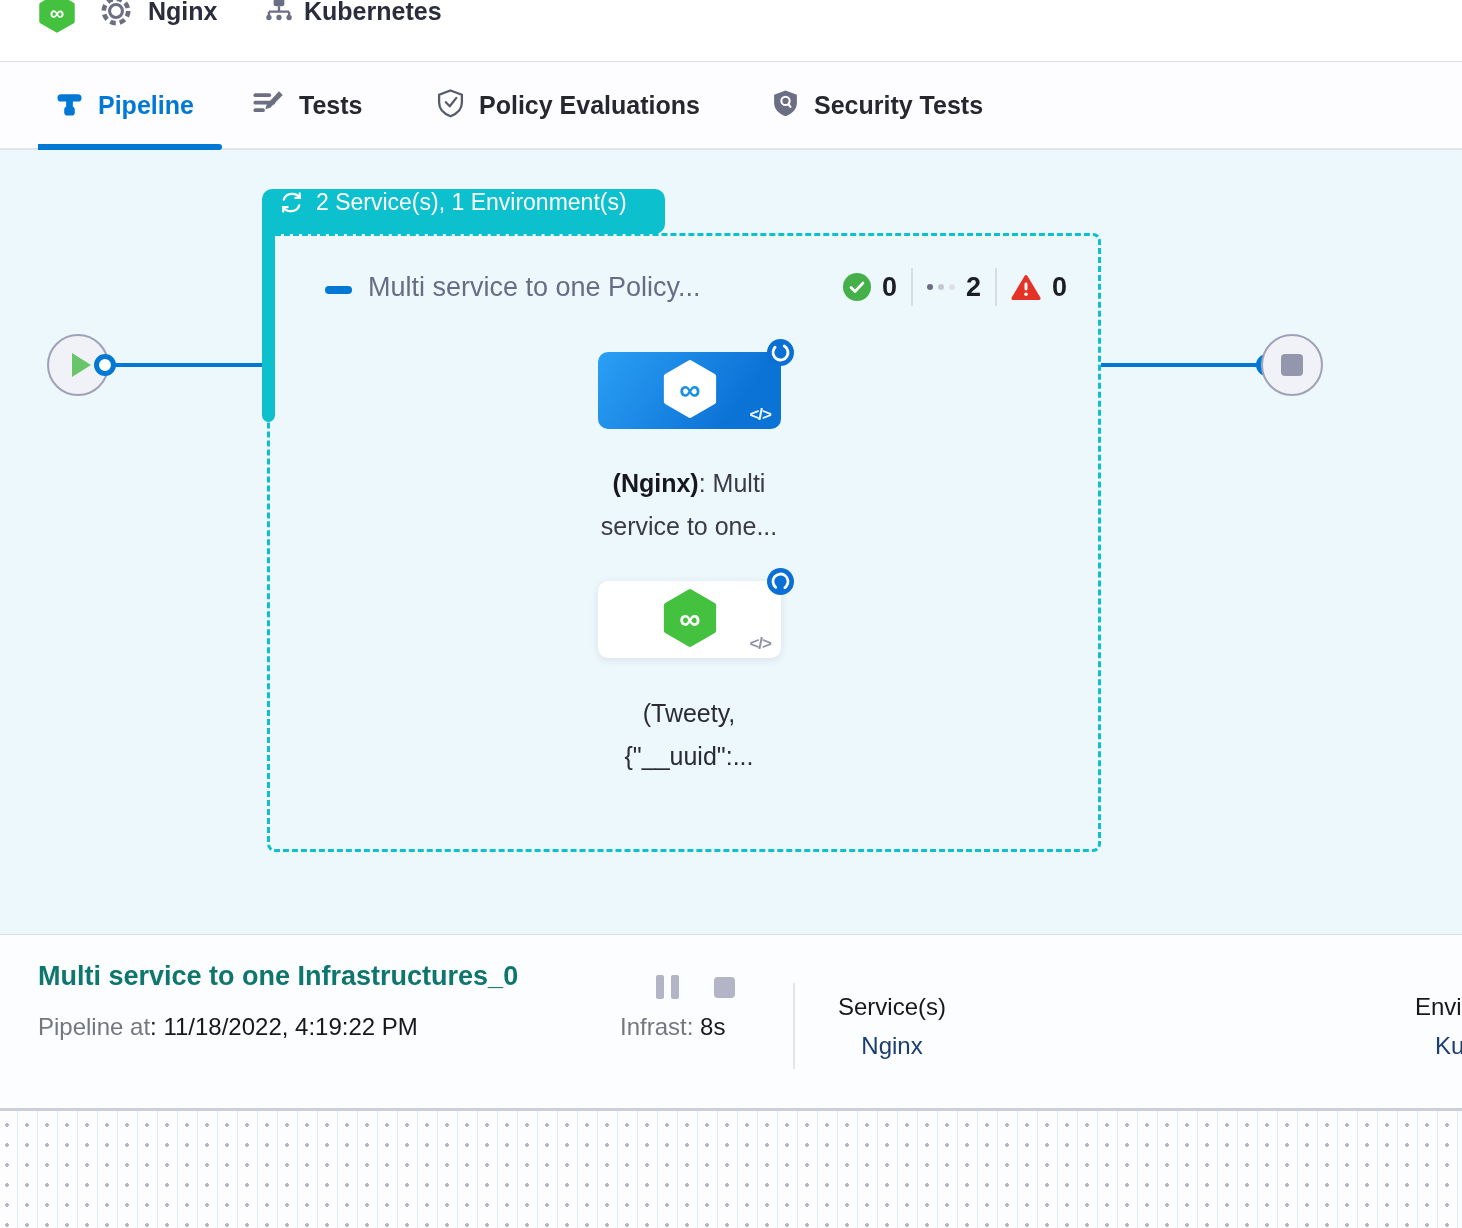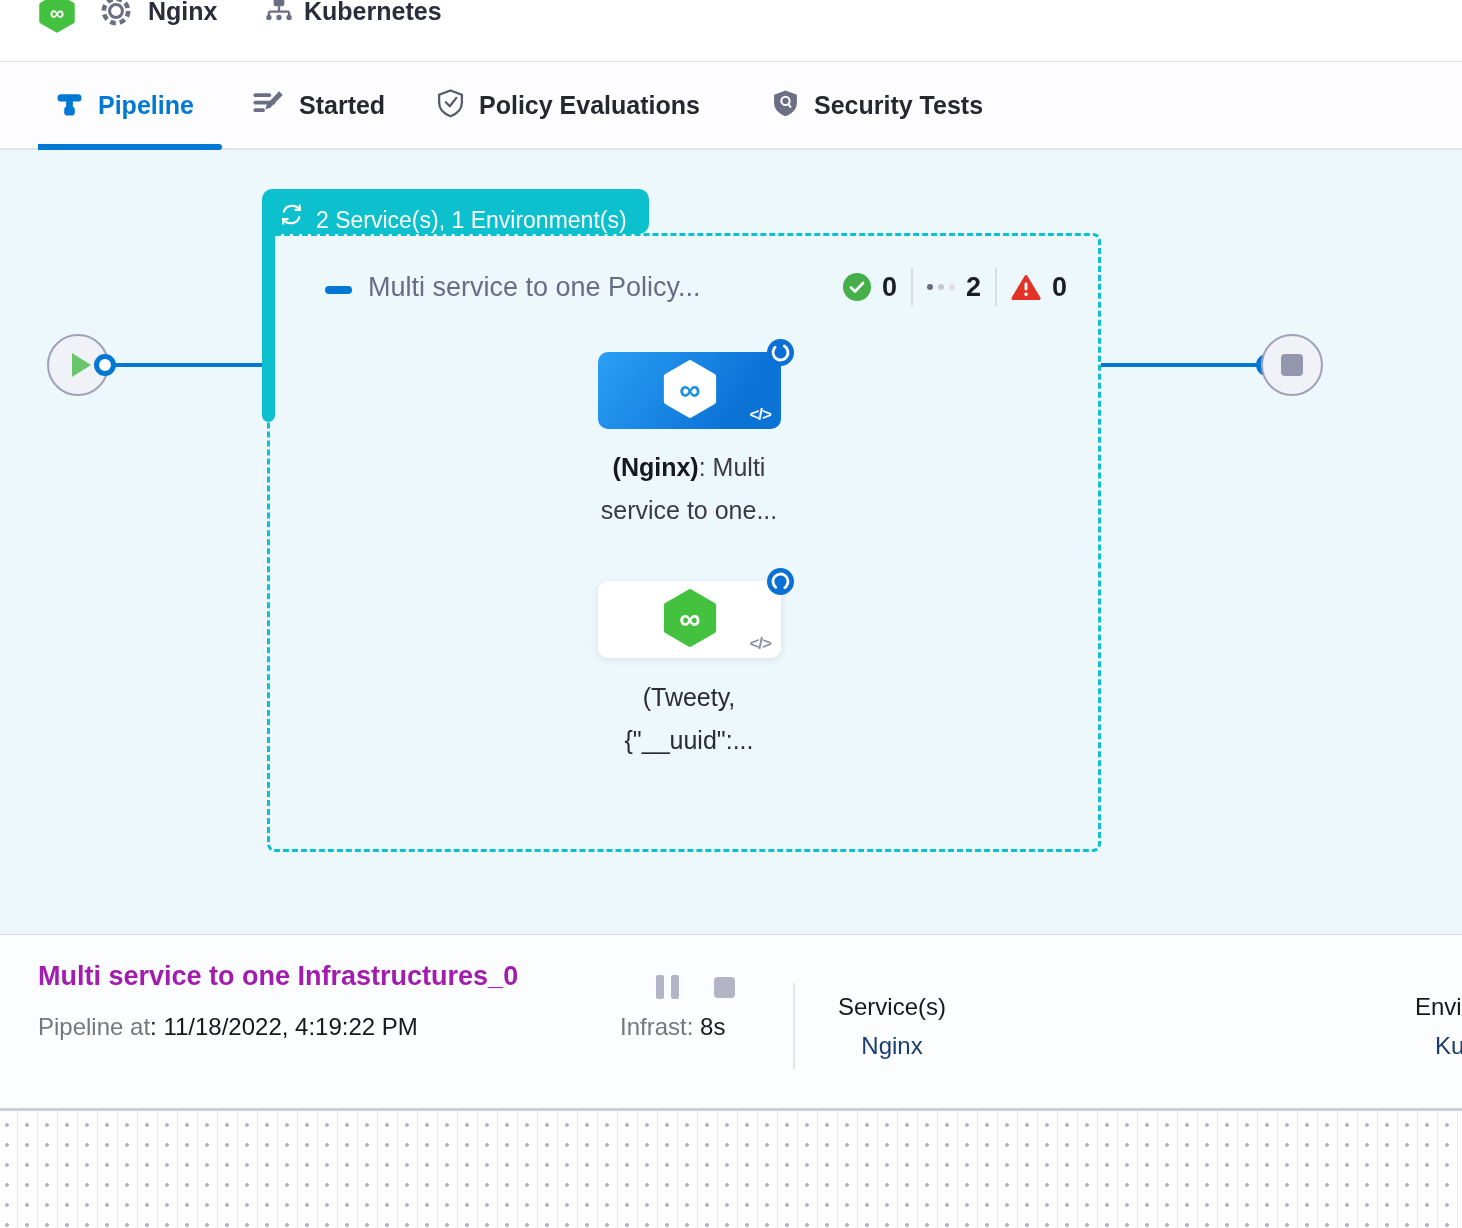--- a/index.html
+++ b/index.html
@@ -28,22 +28,22 @@
   .exec-node { position:absolute; width:62px; height:62px; border-radius:50%;
                background:#f1f2f8; border:2px solid #a0a1b6; display:flex; align-items:center; justify-content:center; }
   .play-tri { width:0; height:0; border-left:19px solid #68c569; border-top:12px solid transparent;
               border-bottom:12px solid transparent; margin-left:6px; }
   .stop-sq  { width:22px; height:22px; background:#9496ad; border-radius:4px; }
 
   .conn-dot { position:absolute; width:22px; height:22px; border-radius:50%;
               background:#fff; border:5px solid #0278d5; }
   .flow-line { position:absolute; height:4px; background:#0278d5; }
 
-  .group-badge { position:absolute; left:262px; top:39px; height:45px; padding:0 22px 0 16px;
-                 background:#0cc1cd; border-radius:10px 10px 10px 0; display:flex; align-items:flex-end; gap:11px;
+  .group-badge { position:absolute; left:262px; top:39px; height:45px; padding:0 38px 0 16px;
+                 background:#0cc1cd; border-radius:10px 10px 10px 0; display:flex; align-items:flex-start; gap:11px;
                  color:#fff; font-size:23px; font-weight:500; cursor:pointer; z-index:3; }
   .accent-bar { position:absolute; left:262px; top:60px; width:13px; height:212px;
                 background:#0cc1cd; border-radius:0 0 7px 7px; z-index:2; }
   .stage-box { position:absolute; left:267px; top:83px; width:834px; height:619px;
                border:3px dashed #0cc1cd; border-radius:8px; }
 
   .collapse-minus { position:absolute; left:325px; top:136px; width:27px; height:8px;
                     border-radius:4px; background:#0278d5; cursor:pointer; }
   .stage-title { position:absolute; left:368px; top:122px; font-size:27px; color:#686c85; }
   .stage-counts { position:absolute; left:843px; top:118px; display:flex; align-items:center; gap:11px; }
@@ -60,28 +60,28 @@
   .svc-card { position:absolute; width:183px; height:77px; border-radius:10px; cursor:pointer;
               display:flex; align-items:center; justify-content:center; }
   .svc-card.blue { background:linear-gradient(125deg,#2b9ff5 0%,#0c73d6 75%); }
   .svc-card.white { background:#fff; box-shadow:0 2px 8px rgba(40,41,61,.10); }
   .code-glyph { position:absolute; right:10px; bottom:4px; font-size:17px; font-weight:700; letter-spacing:-1px; }
   .svc-card.blue .code-glyph { color:rgba(255,255,255,.95); }
   .svc-card.white .code-glyph { color:#8f93a5; }
   .spinner { position:absolute; right:-13px; top:-13px; width:27px; height:27px; border-radius:50%;
              background:#0a70d6; display:flex; align-items:center; justify-content:center; }
 
-  .svc-label { position:absolute; text-align:center; font-size:25px; line-height:43px; color:#3a3b47; }
+  .svc-label { position:absolute; text-align:center; font-size:25px; line-height:43px; color:#3a3b47;margin-top:16px; }
   .svc-label b { color:#17181f; }
   .svc-label.allbold { font-weight:400; color:#2a2b35; }
 
   
   .footer { position:absolute; left:0; top:934px; width:1462px; height:174px; background:#fcfdff;
             border-top:1px solid #dadce6; overflow:visible; }
-  .f-title { position:absolute; left:38px; top:26px; font-size:27px; font-weight:700; color:#a21caf; }
+  .f-title { position:absolute; left:38px; top:26px; font-size:27px; font-weight:700; color:#0f766e; }
   .f-line { position:absolute; top:78px; font-size:24px; }
   .f-gray { color:#75777f; }
   .f-dark { color:#17181c; }
   .ctl-btn { position:absolute; display:flex; gap:7px; cursor:pointer; }
   .pause-bar { width:8px; height:24px; background:#b3b5c7; border-radius:2px; }
   .stop-btn { width:21px; height:21px; background:#b3b5c7; border-radius:4px; }
   .v-div { position:absolute; left:793px; top:48px; width:2px; height:86px; background:#e3e4ec; }
   .kv { position:absolute; top:58px;text-align:center; }
   .kv .k { font-size:24px; font-weight:500; color:#17181c; display:block; margin-bottom:11px; white-space:nowrap; }
   .kv .v { font-size:24px; font-weight:500; color:#1b3e6f; cursor:pointer; white-space:nowrap; }
@@ -145,21 +145,21 @@
     </div>
     <div class="tab" style="left:252px;">
       <span>
         <svg width="32" height="27" viewBox="0 0 30 26" fill="#6c6f83">
           <rect x="1" y="3.2" width="17" height="3.6" rx="1.8"></rect>
           <rect x="1" y="10.4" width="21" height="3.6" rx="1.8"></rect>
           <rect x="1" y="17.6" width="11" height="3.6" rx="1.8"></rect>
           <path d="M25.6 1.2 L29.2 4.8 L17.2 17.2 L12.4 18.6 L13.8 13.9 Z"></path>
         </svg>
       </span>
-      <span class="tab-label">Started</span>
+      <span class="tab-label">Tests</span>
     </div>
     <div class="tab" style="left:437px;">
       <span>
         <svg width="27" height="29" viewBox="0 0 26 28" fill="none" stroke="#565a6e" stroke-width="2.2">
           <path d="M13 1.5 L24 5.5 V13 C24 19.5 19.5 23.8 13 26.3 C6.5 23.8 2 19.5 2 13 V5.5 Z"></path>
           <path d="M8.5 12.8 L12.3 16.6 L18.6 8.6" stroke-linecap="round" stroke-linejoin="round"></path>
         </svg>
       </span>
       <span class="tab-label">Policy Evaluations</span>
     </div>

